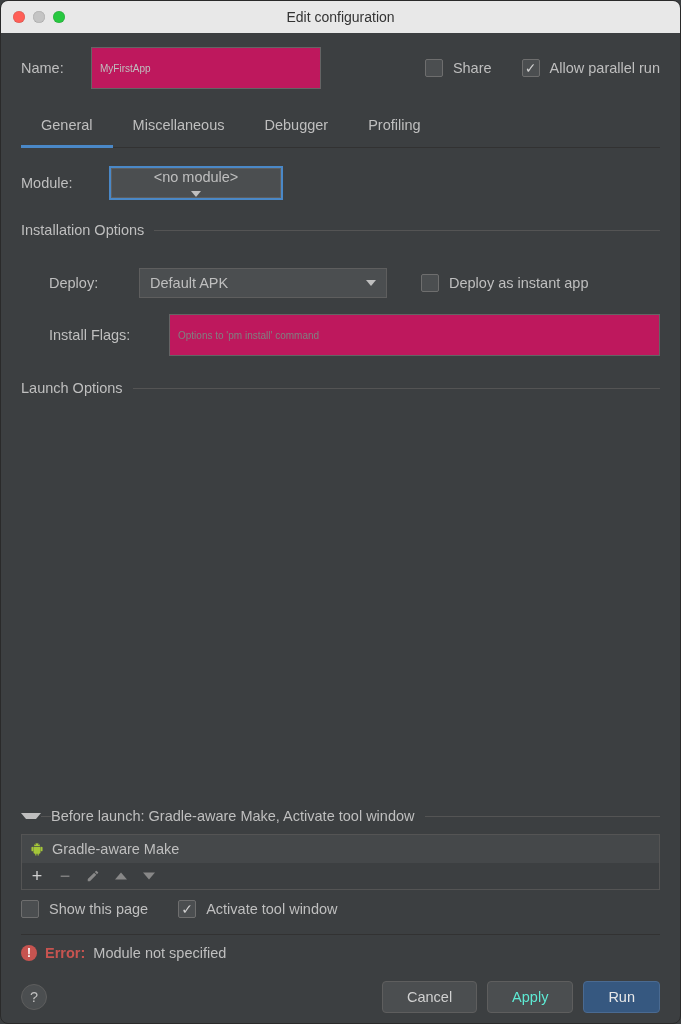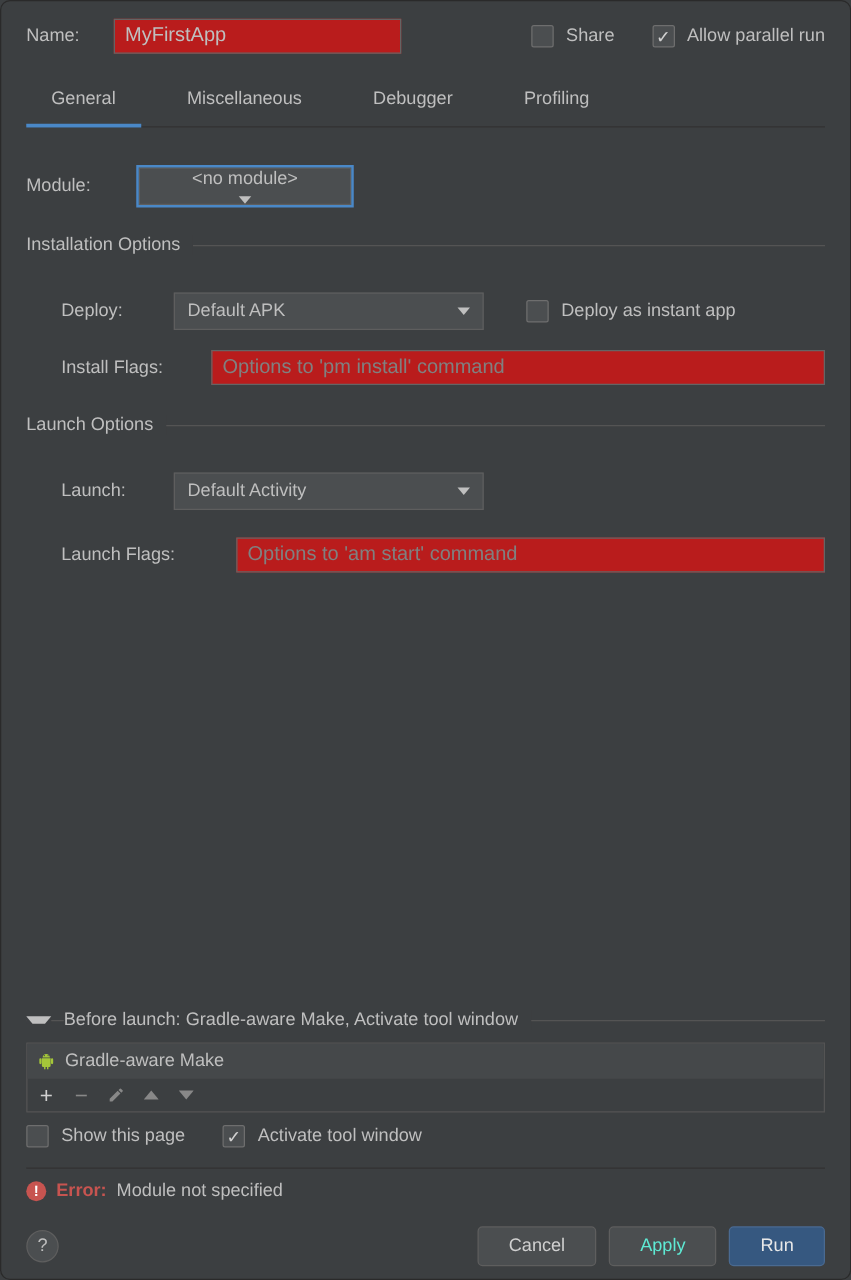--- a/index.html
+++ b/index.html
@@ -8,25 +8,25 @@
   .titlebar { height: 32px; background: #e8e8e8; display: flex; align-items: center; position: relative; }
   .traffic { display: flex; gap: 8px; margin-left: 12px; }
   .dot { width: 12px; height: 12px; border-radius: 50%; box-shadow: inset 0 0 1px rgba(0,0,0,.4); }
   .dot.red   { background: #ff5f57; }
   .dot.yel   { background: #c4c4c4; }
   .dot.grn   { background: #28c840; }
   .titletext { position: absolute; width: 100%; text-align: center; color: #333; font-size: 14px; }
   .body { flex: 1; display: flex; flex-direction: column; padding: 14px 20px 10px 20px; gap: 10px; }
   .row { display: flex; align-items: center; gap: 10px; }
   .label { color: #bfbfbf; }
-  .textinput { background: #b91c1c; border: 1px solid #646464; color: #bfbfbf; height: 28px; padding: 0 8px; font-size: 16px; }
+  .textinput { background: #be185d; border: 1px solid #646464; color: #bfbfbf; height: 42px; padding: 0 8px; font-size: 10px; }
   .textinput::placeholder { color: #808080; }
   .checkbox { width: 18px; height: 18px; border: 1px solid #6e6e6e; background: #4b4e50; border-radius: 2px; display: inline-flex; align-items: center; justify-content: center; color: #d0d0d0; font-size: 14px; }
   .checkbox.checked::after { content: "✓"; }
-  .tabs { display: flex; border-bottom: 1px solid #323232; margin-top: 8px; gap: 17px; }
+  .tabs { display: flex; border-bottom: 1px solid #323232; margin-top: 8px; }
   .tab { padding: 10px 20px 12px 20px; color: #bfbfbf; cursor: pointer; }
   .tab.active { color: #bfbfbf; border-bottom: 3px solid #4a88c7; margin-bottom: -1px; }
   .select { display: flex; align-items: center; justify-content: space-between; background: #4b4e50; border: 1px solid #5e5e5e; height: 30px; padding: 0 10px; cursor: pointer; }
   .select .arrow { width: 0; height: 0; border-left: 5px solid transparent; border-right: 5px solid transparent; border-top: 6px solid #bfbfbf; }
   .select.focus { outline: 2px solid #4a88c7; outline-offset: 0; }
   fieldset.group { border: none; border-top: 1px solid #545454; margin-top: 14px; padding-top: 14px; position: relative; }
   fieldset.group > legend { padding-right: 10px; color: #bfbfbf; background: #3c3f41; font-size: 14.5px; }
   .indent { padding-left: 28px; display: flex; flex-direction: column; gap: 16px; margin-top: 16px; }
   .spacer { flex: 1; }
   .disclose { width: 0; height: 0; border-left: 5px solid transparent; border-right: 5px solid transparent; border-top: 6px solid #bfbfbf; margin-right: 2px; }
@@ -46,20 +46,28 @@
   .sep-line { position: relative; }
   .sep-line::after { content: ""; position: absolute; left: 0; right: 0; top: 50%; border-top: 1px solid #545454; z-index: 0; }
   .sep-line > span { background: #3c3f41; position: relative; z-index: 1; padding-right: 10px; }
   .sep-line.with-arrow > .disclose { position: relative; z-index: 1; background: #3c3f41; }
 </style>
 </head>
 <body>
 
 <div class="window">
 
+  <div class="titlebar">
+    <div class="traffic">
+      <div class="dot red"></div>
+      <div class="dot yel"></div>
+      <div class="dot grn"></div>
+    </div>
+    <div class="titletext">Edit configuration</div>
+  </div>
 
   <div class="body">
 
     <div class="row">
       <span class="label" style="width:60px;">Name:</span>
       <input class="textinput" style="width: 230px;" value="MyFirstApp">
       <div style="flex:1"></div>
       <span class="checkbox"></span>
       <span>Share</span>
       <span style="width:10px"></span>
@@ -67,21 +75,21 @@
       <span>Allow parallel run</span>
     </div>
 
     <div class="tabs">
       <div class="tab active">General</div>
       <div class="tab">Miscellaneous</div>
       <div class="tab">Debugger</div>
       <div class="tab">Profiling</div>
     </div>
 
-    <div class="row" style="margin-top:22px;">
+    <div class="row" style="margin-top:10px;">
       <span class="label" style="width:80px;">Module:</span>
       <div class="select focus" style="width:170px;flex-direction:column;">
         <span>&lt;no module&gt;</span>
         <span class="arrow"></span>
       </div>
     </div>
 
     <fieldset class="group">
       <legend>Installation Options</legend>
       <div class="indent">
@@ -97,33 +105,20 @@
         </div>
         <div class="row">
           <span class="label" style="width:110px;">Install Flags:</span>
           <input class="textinput" style="flex: 1 1 0%;" placeholder="Options to 'pm install' command">
         </div>
       </div>
     </fieldset>
 
     <fieldset class="group">
       <legend>Launch Options</legend>
-      <div class="indent">
-        <div class="row">
-          <span class="label" style="width:80px;">Launch:</span>
-          <div class="select" style="width:248px;">
-            <span>Default Activity</span>
-            <span class="arrow"></span>
-          </div>
-        </div>
-        <div class="row" style="margin-top:6px;">
-          <span class="label" style="width:130px;">Launch Flags:</span>
-          <input class="textinput" style="flex: 1 1 0%;" placeholder="Options to 'am start' command">
-        </div>
-      </div>
     </fieldset>
 
     <div class="spacer"></div>
 
     <div class="sep-line with-arrow" style="display:flex; align-items:center; gap:8px;">
       <span class="disclose"></span>
       <span>Before launch: Gradle-aware Make, Activate tool window</span>
     </div>
 
     <div class="task-list">

